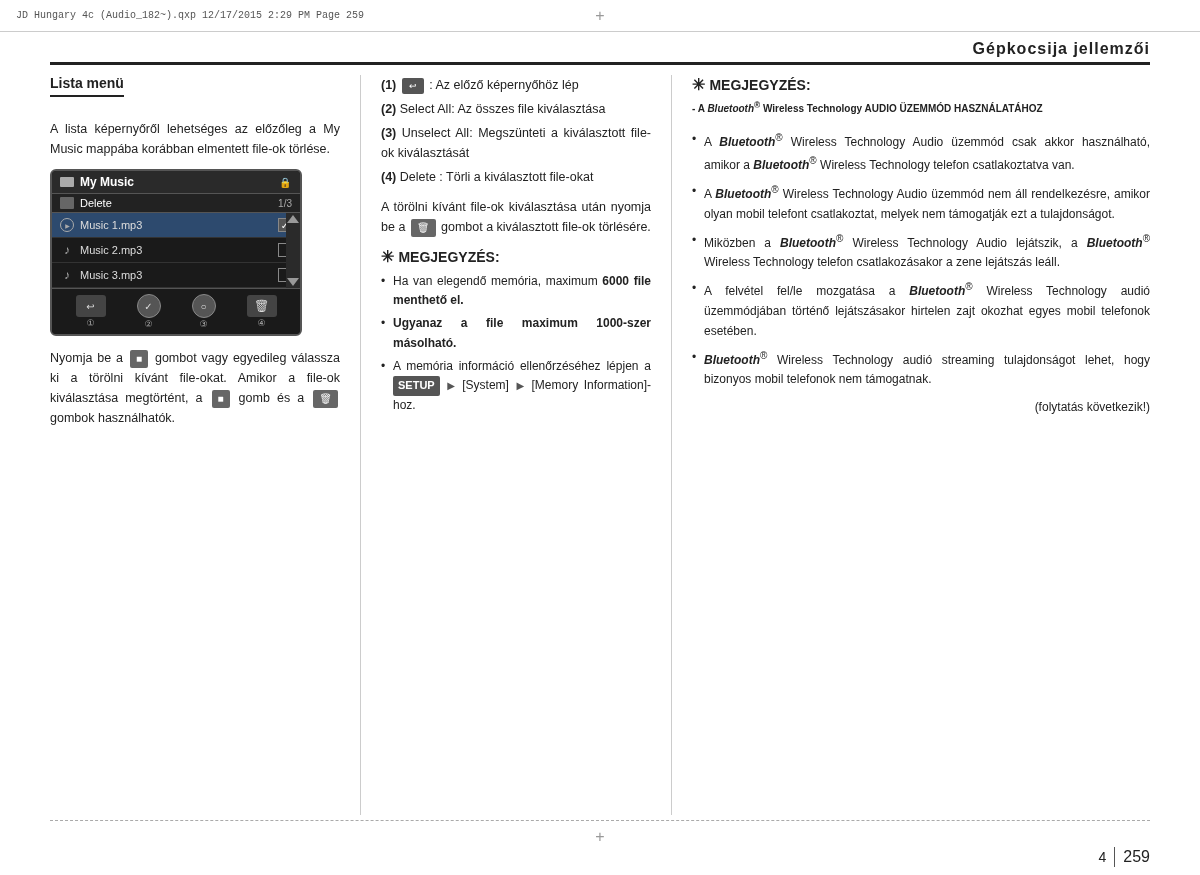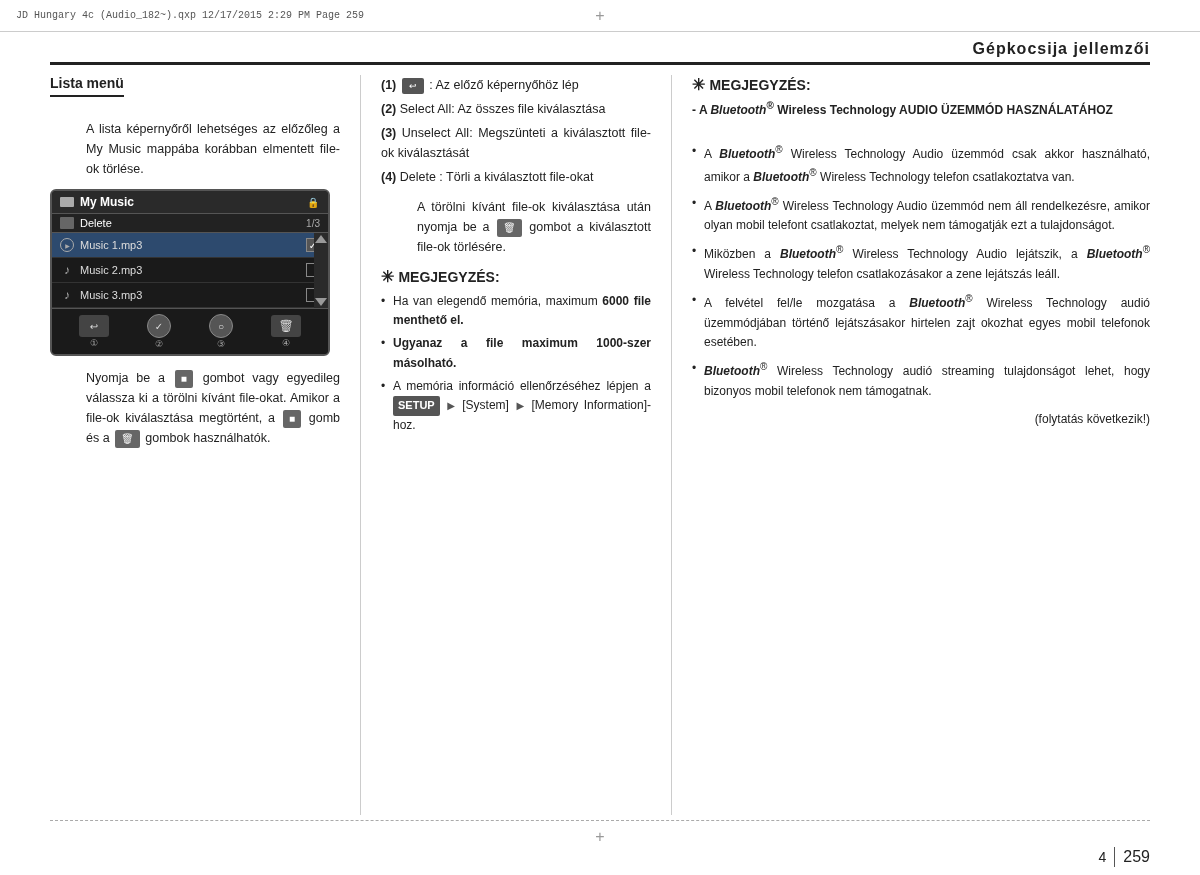--- a/index.html
+++ b/index.html
@@ -89,31 +89,30 @@
       border-bottom: 2px solid #222;
       padding-bottom: 4px;
       display: inline-block;
     }
 
     .body-text {
       font-size: 12.5px;
       line-height: 1.6;
       text-align: justify;
       margin-bottom: 10px;
-      margin-left: 36px;
     }
 
     
     .my-music-ui {
       border: 2px solid #555;
       border-radius: 6px;
       overflow: hidden;
       margin: 10px 0 12px 0;
       background: #1a1a1a;
-      width: 280px;
+      width: 252px;
     }
     .my-music-title-bar {
       background: #2a2a2a;
       color: #fff;
       padding: 4px 8px;
       font-size: 12px;
       font-weight: bold;
       display: flex;
       align-items: center;
       justify-content: space-between;
@@ -335,25 +334,25 @@
       border-radius: 2px;
       display: inline-block;
     }
     .arrow-right {
       display: inline-block;
       color: #555;
       font-size: 10px;
       margin: 0 2px;
     }
     .right-note-subtitle {
-      font-size: 12px;
+      font-size: 10px;
       font-weight: bold;
       text-indent: -10px;
       padding-left: 10px;
-      margin-bottom: 25px;
+      margin-bottom: 16px;
     }
     .italic-bold {
       font-style: italic;
       font-weight: bold;
     }
     .right-body-text {
       font-size: 12px;
       line-height: 1.65;
       text-align: justify;
       margin-bottom: 0;

